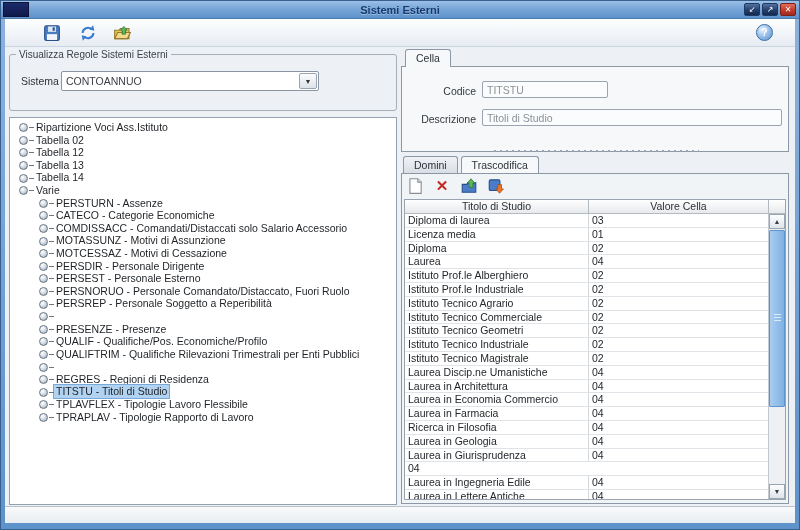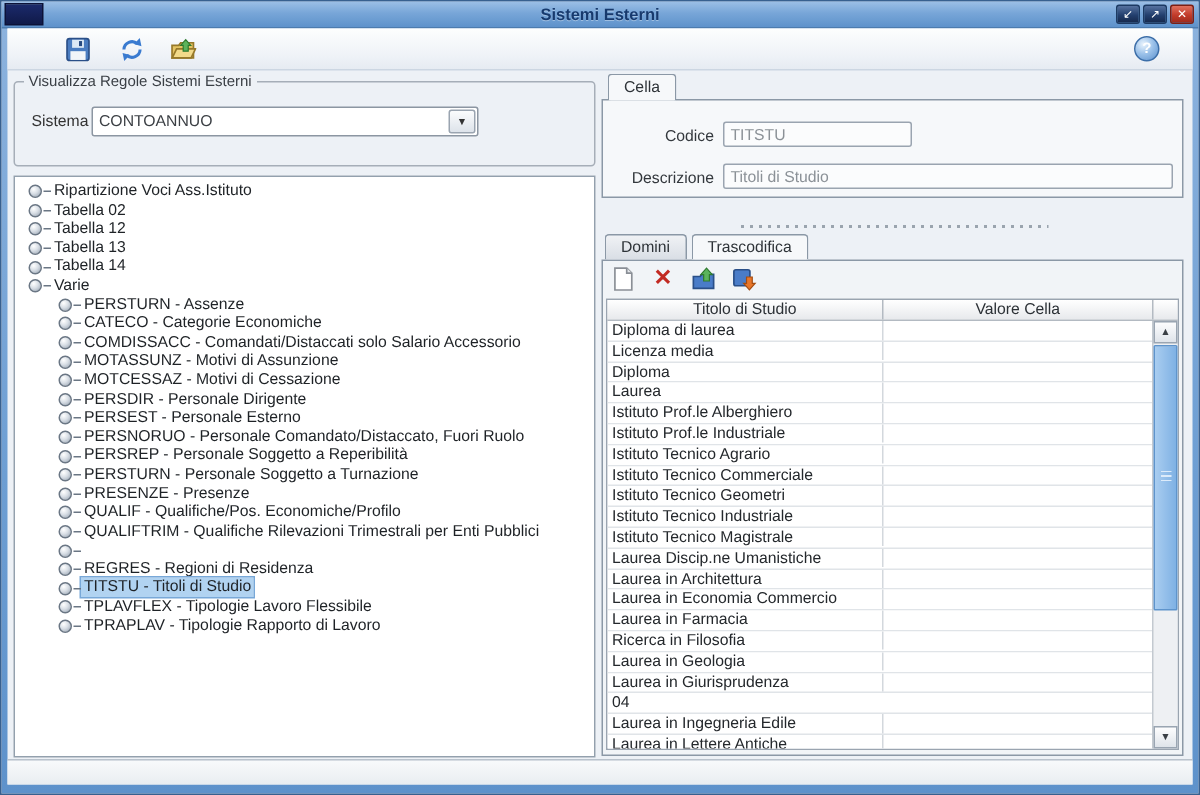--- a/index.html
+++ b/index.html
@@ -66,21 +66,21 @@
 
   
   .right-region { position:absolute; left:394px; right:0; top:30px; bottom:18px; }
 
   .tab { border:1px solid #8b98a6; border-bottom:none; border-radius:3px 3px 0 0;
     padding:2px 10px 2px 10px; font-size:10.5px; color:#2e3338; cursor:pointer; display:inline-block; }
   .tab.active { background:#f6f8fa; position:relative; z-index:2; }
   .tab.inactive { background:linear-gradient(180deg,#f0f2f5,#d9dee5); }
 
   .cella-tab { position:absolute; left:6px; top:0; height:18px; background:#f6f8fa; z-index:2; }
-  .cella-panel { position:absolute; left:2px; right:6px; top:17px; height:66px;
+  .cella-panel { position:absolute; left:2px; right:6px; top:17px; height:86px;
     background:#f6f8fa; border:1px solid #8b98a6; }
   .fldlabel { position:absolute; width:72px; text-align:right; color:#33383d; }
   .fld { position:absolute; height:17px; background:#fbfcfd; border:1px solid #9aa4b0; border-radius:2px;
     color:#8b9197; font-size:10.5px; padding:0 4px; font-family:"Liberation Sans",sans-serif; }
 
   .dots-divider { position:absolute; left:95px; top:101px; width:205px; height:2px;
     background:repeating-linear-gradient(90deg,#9aa4ae 0 2px,transparent 2px 6px); }
 
   .tabs2 { position:absolute; left:4px; top:107px; height:29px; z-index:2; }
   .trasc-panel { position:absolute; left:2px; right:6px; top:124px; bottom:1px;
@@ -93,21 +93,21 @@
 
   .dtable { position:absolute; left:2px; right:2px; top:25px; bottom:3px;
     background:#fff; border:1px solid #9aa4b0; }
   .thead { display:flex; height:14px; background:linear-gradient(180deg,#ffffff,#e7e9ec);
     border-bottom:1px solid #b3bac2; }
   .th { text-align:center; line-height:13px; color:#2c3136; overflow:hidden; white-space:nowrap; }
   .th.c1 { width:184px; border-right:1px solid #b3bac2; }
   .th.c2 { flex:1; border-right:1px solid #b3bac2; }
   .th.stub { width:16px; }
   .tbody { position:absolute; left:0; right:17px; top:14px; bottom:0; overflow:hidden; }
-  .trow { display:flex; height:13.8px; border-bottom:1px solid #e0e4e8; cursor:pointer; background:#fff;flex-direction:column; }
+  .trow { display:flex; height:13.8px; border-bottom:1px solid #e0e4e8; cursor:pointer; background:#fff; }
   .td { line-height:12.5px; padding:0 3px; white-space:nowrap; overflow:hidden; color:#24282c; }
   .td.c1 { width:184px; border-right:1px solid #d3d8dd; }
   .td.c2 { flex:1; }
 
   .vscroll { position:absolute; right:0; top:14px; bottom:0; width:17px; background:#eef0f3; border-left:1px solid #c3c9d0; }
   .sbtn { position:absolute; left:0; width:16px; height:15px;
     background:linear-gradient(180deg,#fdfdfe,#dfe4ea); border:1px solid #9aa5b2;
     color:#3a3f45; font-size:7px; text-align:center; line-height:13px; cursor:pointer; }
   .sbtn.up { top:0; }
   .sbtn.down { bottom:0; }
@@ -248,21 +248,20 @@
             <span class="tlabel">PERSNORUO - Personale Comandato/Distaccato, Fuori Ruolo</span>
           </div>
 
           <div class="tree-item lvl1">
             <span class="twisty"></span>
             <span class="tlabel">PERSREP - Personale Soggetto a Reperibilità</span>
           </div>
 
           <div class="tree-item lvl1">
             <span class="twisty"></span>
-            <span class="tlabel">PERSTURN - Personale Soggetto a Turnazione</span>
           </div>
 
           <div class="tree-item lvl1">
             <span class="twisty"></span>
             <span class="tlabel">PRESENZE - Presenze</span>
           </div>
 
           <div class="tree-item lvl1">
             <span class="twisty"></span>
             <span class="tlabel">QUALIF - Qualifiche/Pos. Economiche/Profilo</span>

